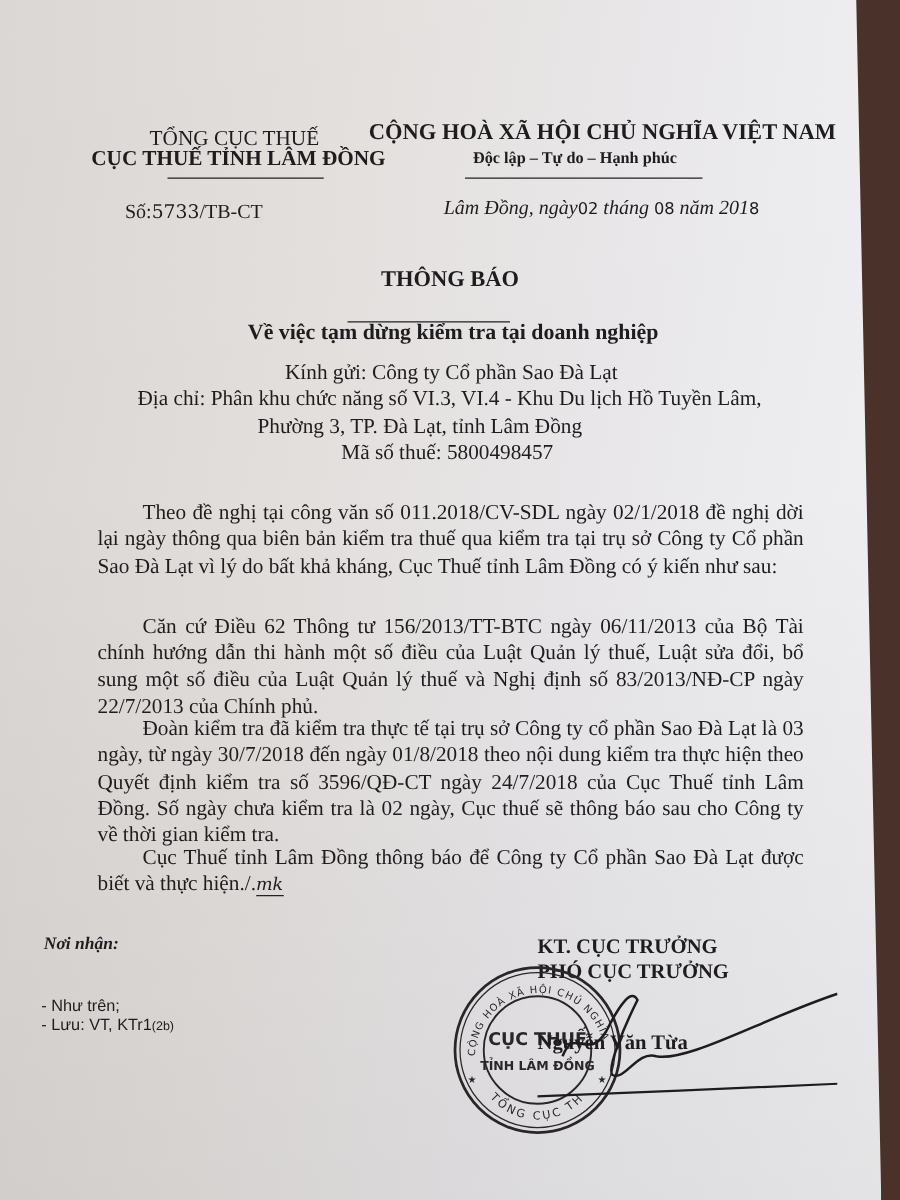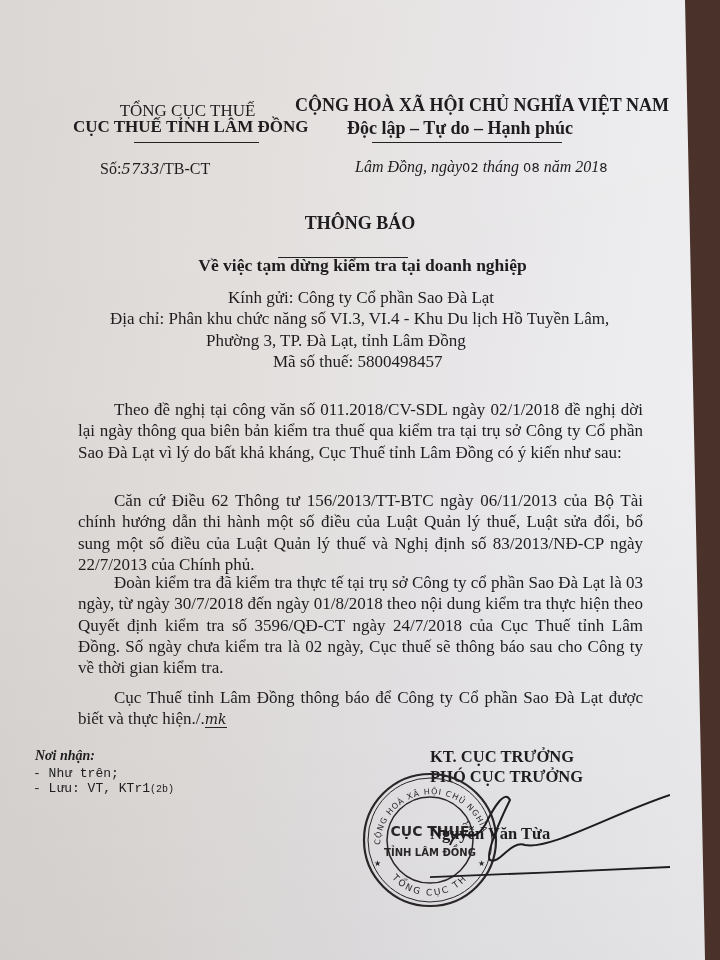--- a/index.html
+++ b/index.html
@@ -16,48 +16,48 @@
   }
   .paper::after {
     content:""; position:absolute; inset:0;
     background: linear-gradient(180deg, rgba(255,255,255,0.05) 0%, rgba(0,0,0,0) 40%, rgba(0,0,0,0.06) 100%);
   }
   .abs { position:absolute; white-space:nowrap; }
   .hdr-left-1 { left:95px; top:101px; width:185px; text-align:center; font-size:17px; }
   .hdr-left-2 { left:73px; top:117px; width:215px; text-align:center; font-size:17px; font-weight:bold; }
   .rule-left { position:absolute; left:134px; top:142px; width:125px; height:0; border-top:1.5px solid #222; }
   .so { left:100px; top:160px; font-size:16px; }
-  .so .hand { font-style:italic; font-family:"DejaVu Serif",serif; font-size:15px; }
+  .so .hand { font-family:"DejaVu Serif",serif; font-size:15px; }
 
   .hdr-right-1 { left:295px; top:95px; width:330px; text-align:center; font-size:18px; font-weight:bold; }
-  .hdr-right-2 { left:295px; top:118px; width:330px; text-align:center; font-size:18px; font-weight:bold; }
+  .hdr-right-2 { left:295px; top:118px; width:330px; text-align:center; font-size:13px; font-weight:bold; }
   .rule-right { position:absolute; left:372px; top:142px; width:190px; height:0; border-top:1.5px solid #222; }
   .date { left:355px; top:158px; font-size:16px; font-style:italic; }
   .date .hand { font-family:"DejaVu Sans",sans-serif; font-style:normal; font-size:13px; }
 
   .title { left:240px; top:213px; width:240px; text-align:center; font-size:18px; font-weight:bold; }
   .subtitle { left:185px; top:233px; width:355px; text-align:center; font-size:17.5px; font-weight:bold;margin-top:22px; }
   .rule-title { position:absolute; left:278px; top:257px; width:130px; height:0; border-top:1.5px solid #222; }
 
   .addr { font-size:17px; }
   .addr-1 { left:228px; top:288px; }
   .addr-2 { left:110px; top:309px; }
   .addr-3 { left:206px; top:331px; }
   .addr-4 { left:273px; top:352px; }
 
   .body-text { position:absolute; left:78px; width:565px; font-size:17px; line-height:21.3px; text-align:justify; }
   .body-text p { margin:0; text-indent:36px; }
   .p1 { top:399px; }
   .p2 { top:490px; }
   .p3 { top:572px; }
-  .p4 { top:675px;margin-top:12px; }
+  .p4 { top:675px; }
   .hand-sign { font-family:"DejaVu Serif",serif; font-style:italic; font-size:14px; border-bottom:1.5px solid #222; }
 
   .recv-title { left:35px; top:748px; font-size:14px; font-style:italic; font-weight:bold; }
-  .recv-item { left:33px; font-size:13px; font-family:Liberation Mono, monospace; }
+  .recv-item { left:33px; font-size:13px; font-family:Liberation Sans, sans-serif;margin-top:31px; }
   .recv-1 { top:766px; }
   .recv-2 { top:781px; }
   .recv-2 small { font-size:10px; }
 
   .sig-1 { left:430px; top:747px; font-size:16.5px; font-weight:bold; }
   .sig-2 { left:430px; top:767px; font-size:16.5px; font-weight:bold; }
   .sig-name { left:430px; top:824px; font-size:16.5px; font-weight:bold; }
 
   .stamp { position:absolute; left:360px; top:770px; width:140px; height:140px; }
   .signature { position:absolute; left:430px; top:780px; width:240px; height:110px; }

